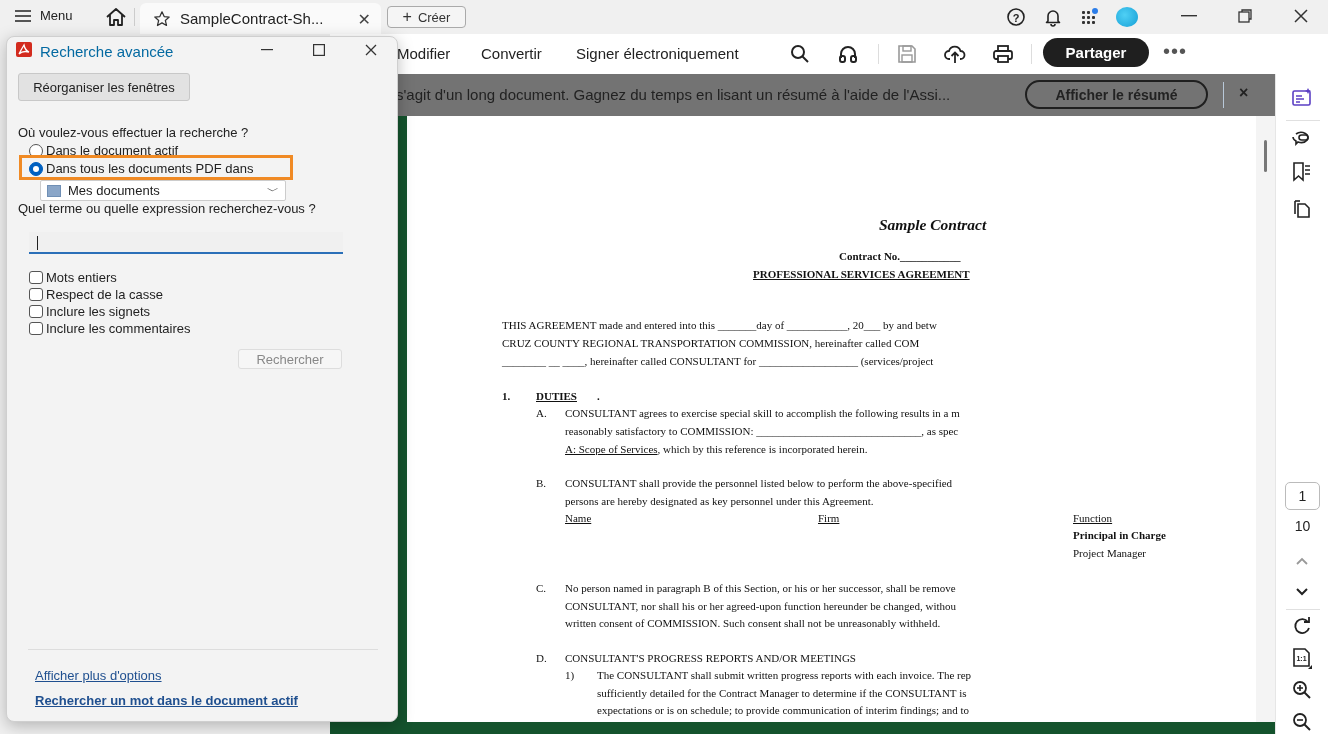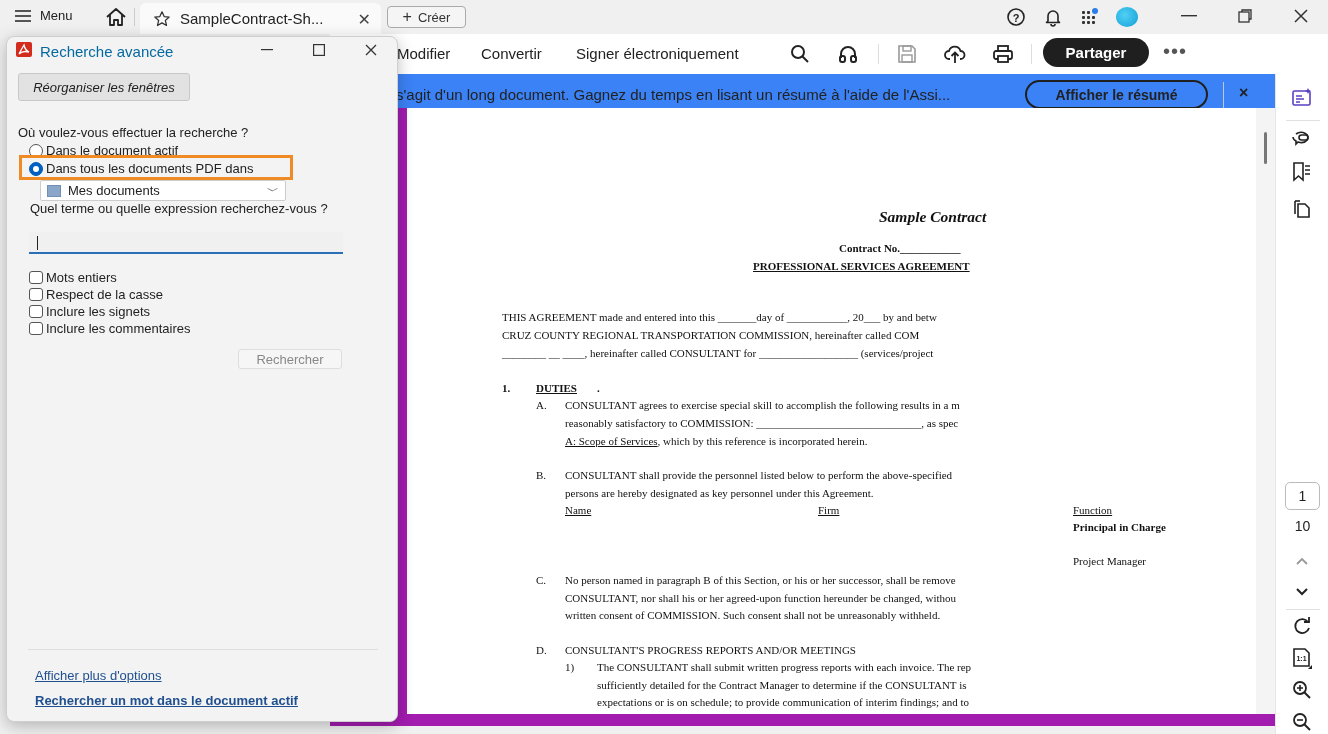--- a/index.html
+++ b/index.html
@@ -20,28 +20,28 @@
 
   
   #toolbar { position: absolute; left: 330px; top: 34px; width: 998px; height: 40px; background: #fff; }
   .tl-item { position: absolute; top: 11px; font-size: 15px; color: #222; cursor: pointer; }
   .tl-icon { position: absolute; top: 9px; width: 22px; height: 22px; cursor: pointer; }
   .tl-sep { position: absolute; top: 10px; width: 1px; height: 20px; background: #ddd; }
   .share-btn { position: absolute; left: 713px; top: 4px; width: 106px; height: 29px; border-radius: 15px; background: #1f1f1f; color: #fff; font-weight: bold; font-size: 15px; display: flex; align-items: center; justify-content: center; cursor: pointer; }
   .more-btn { position: absolute; left: 833px; top: 6px; font-size: 20px; color: #555; letter-spacing: 1px; cursor: pointer; }
 
   
-  #banner { position: absolute; left: 330px; top: 74px; width: 945px; height: 42px; background: #3b82f6; }
+  #banner { position: absolute; left: 330px; top: 74px; width: 945px; height: 42px; background: #737373; }
   .banner-text { position: absolute; left: 66px; top: 12px; font-size: 15px; color: #222; white-space: nowrap; }
   .banner-btn { position: absolute; left: 695px; top: 6px; width: 183px; height: 29px; border: 2px solid #1f1f1f; border-radius: 15px; background: #fff0; font-weight: bold; font-size: 14px; display: flex; align-items: center; justify-content: center; cursor: pointer; color: #222; }
   .banner-sep { position: absolute; left: 893px; top: 8px; width: 1px; height: 26px; background: #b8c8d8; }
   .banner-close { position: absolute; left: 909px; top: 10px; font-size: 16px; font-weight: bold; color: #222; cursor: pointer; }
 
   
-  #docarea { position: absolute; left: 330px; top: 108px; width: 945px; height: 618px; background: #a21caf; }
+  #docarea { position: absolute; left: 330px; top: 116px; width: 945px; height: 618px; background: #14532d; }
   #page { position: absolute; left: 77px; top: 0; width: 850px; height: 606px; background: #fff; overflow: hidden; }
   .doc { font-family: "Liberation Serif", serif; color: #111; position: absolute; white-space: nowrap; font-size: 11px; }
   .u { text-decoration: underline; }
   #vscroll { position: absolute; left: 926px; top: 0; width: 19px; height: 606px; background: #f4f4f4; }
   #vscroll .thumb { position: absolute; left: 8px; top: 24px; width: 3px; height: 32px; background: #777; border-radius: 2px; cursor: pointer; }
   #statusbar { position: absolute; left: 77px; top: 606px; width: 868px; height: 12px; background: #f0f0f0; }
   .dims { position: absolute; left: 0; top: 0; width: 146px; height: 14px; background: #e0e0e0; font-size: 13px; color: #333; padding-left: 22px; line-height: 14px; }
   .hscroll { position: absolute; left: 178px; top: 6px; width: 360px; height: 2px; background: #666; cursor: pointer; }
 
   
@@ -49,21 +49,21 @@
   .rail-icon { position: absolute; left: 14px; width: 24px; height: 24px; cursor: pointer; }
   .rail-sep { position: absolute; left: 10px; width: 34px; height: 1px; background: #e0e0e0; }
   .page-box { position: absolute; left: 9px; top: 408px; width: 35px; height: 28px; border: 1px solid #bbb; border-radius: 5px; font-size: 14px; display: flex; align-items: center; justify-content: center; cursor: text; }
   .page-total { position: absolute; left: 0; width: 53px; top: 444px; text-align: center; font-size: 14px; color: #222; }
 
   
   #dialog { position: absolute; left: 6px; top: 36px; width: 392px; height: 686px; background: #f3f3f3; border: 1px solid #cfcfcf; border-radius: 8px; box-shadow: 0 4px 16px rgba(0,0,0,0.25); }
   .dlg-title { position: absolute; left: 33px; top: 6px; font-size: 15px; color: #0369a1; }
   .dlg-logo { position: absolute; left: 9px; top: 5px; width: 16px; height: 15px; background: #d32b1e; border-radius: 2px; }
   .dlg-ctrl { position: absolute; top: 3px; width: 24px; height: 20px; display: flex; align-items: center; justify-content: center; color: #333; cursor: pointer; font-size: 15px; }
-  .reorg-btn { position: absolute; left: 11px; top: 36px; width: 172px; height: 28px; background: #e2e2e2; border: 1px solid #c8c8c8; border-radius: 3px; font-size: 13px; display: flex; align-items: center; justify-content: center; color: #222; cursor: pointer; font-style: italic; }
+  .reorg-btn { position: absolute; left: 11px; top: 36px; width: 172px; height: 28px; background: #e2e2e2; border: 1px solid #c8c8c8; border-radius: 3px; font-size: 13px; display: flex; align-items: center; justify-content: center; color: #222; cursor: pointer; }
   .dlg-label { position: absolute; left: 11px; font-size: 13px; color: #222; }
   .radio-row { position: absolute; left: 22px; display: flex; align-items: center; font-size: 13px; color: #222; cursor: pointer; }
   .radio { width: 14px; height: 14px; border: 1px solid #555; border-radius: 50%; background: #fff; margin-right: 3px; position: relative; }
   .radio.checked { border-color: #0060c0; background: #0060c0; }
   .radio.checked::after { content: ""; position: absolute; left: 3px; top: 3px; width: 6px; height: 6px; border-radius: 50%; background: #fff; }
   .highlight-box { position: absolute; left: 12px; top: 118px; width: 274px; height: 25px; border: 3px solid #f08a24; }
   .select { position: absolute; left: 33px; top: 143px; width: 246px; height: 21px; background: #fff; border: 1px solid #ccc; border-radius: 2px; font-size: 13px; display: flex; align-items: center; padding-left: 6px; cursor: pointer; }
   .select .sel-icon { width: 14px; height: 12px; background: #8aa6c8; border: 1px solid #6f8fb5; margin-right: 7px; }
   .select .chev { position: absolute; right: 6px; top: 2px; font-size: 12px; color: #555; }
   .search-input { position: absolute; left: 22px; top: 195px; width: 314px; height: 22px; background: #f0f0f0; border: none; border-bottom: 2px solid #2a6fb8; font-size: 13px; padding-left: 6px; outline: none; }
@@ -198,21 +198,21 @@
     <div class="doc" style="left:158px; top:309px;">reasonably satisfactory to COMMISSION: ______________________________, as spec</div>
     <div class="doc" style="left:158px; top:327px;"><span class="u">A: Scope of Services</span><span>, which by this reference is incorporated herein.</span></div>
 
     <div class="doc" style="left:129px; top:361px;">B.</div>
     <div class="doc" style="left:158px; top:361px;">CONSULTANT shall provide the personnel listed below to perform the above-specified</div>
     <div class="doc" style="left:158px; top:379px;">persons are hereby designated as key personnel under this Agreement.</div>
     <div class="doc u" style="left:158px; top:396px;">Name</div>
     <div class="doc u" style="left:411px; top:396px;">Firm</div>
     <div class="doc u" style="left:666px; top:396px;">Function</div>
     <div class="doc" style="left:666px; top:413px;font-weight:bold;">Principal in Charge</div>
-    <div class="doc" style="left:666px; top:431px;margin-top:16px;">Project Manager</div>
+    <div class="doc" style="left:666px; top:431px;">Project Manager</div>
 
     <div class="doc" style="left:129px; top:466px;">C.</div>
     <div class="doc" style="left:158px; top:466px;">No person named in paragraph B of this Section, or his or her successor, shall be remove</div>
     <div class="doc" style="left:158px; top:484px;">CONSULTANT, nor shall his or her agreed-upon function hereunder be changed, withou</div>
     <div class="doc" style="left:158px; top:501px;">written consent of COMMISSION.  Such consent shall not be unreasonably withheld.</div>
 
     <div class="doc" style="left:129px; top:536px;">D.</div>
     <div class="doc" style="left:158px; top:536px;">CONSULTANT'S PROGRESS REPORTS AND/OR MEETINGS</div>
     <div class="doc" style="left:158px; top:553px;">1)</div>
     <div class="doc" style="left:190px; top:571px;">sufficiently detailed for the Contract Manager to determine if the CONSULTANT is</div>
@@ -309,21 +309,21 @@
   <div class="radio-row" style="top:124px;">
     <span class="radio checked"></span>
     <span>Dans tous les documents PDF dans</span>
   </div>
   <div class="select">
     <span class="sel-icon"></span>
     <span>Mes documents</span>
     <span class="chev">﹀</span>
   </div>
 
-  <span class="dlg-label" style="top:164px;margin-left:12px;">Quel terme ou quelle expression recherchez-vous ?</span>
+  <span class="dlg-label" style="top:164px;">Quel terme ou quelle expression recherchez-vous ?</span>
   <input class="search-input" type="text" value="" style="">
   <div class="caret"></div>
 
   <div class="chk-row" style="top:233px;">
       <span class="chk"></span>
       <span>Mots entiers</span>
     </div>
   <div class="chk-row" style="top:250px;">
       <span class="chk"></span>
       <span>Respect de la casse</span>

